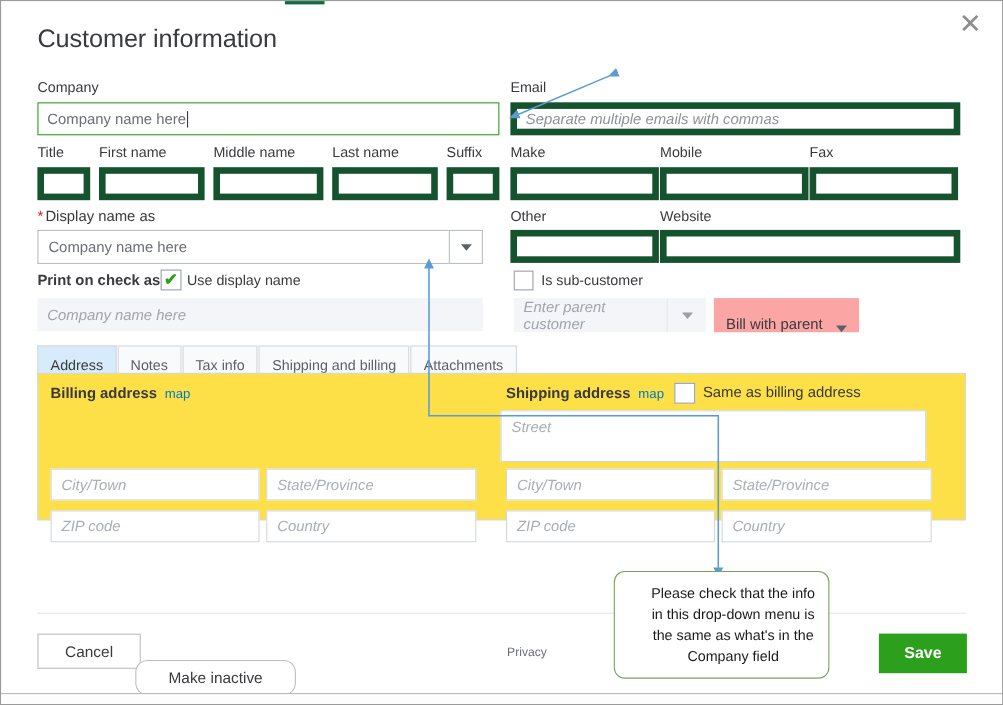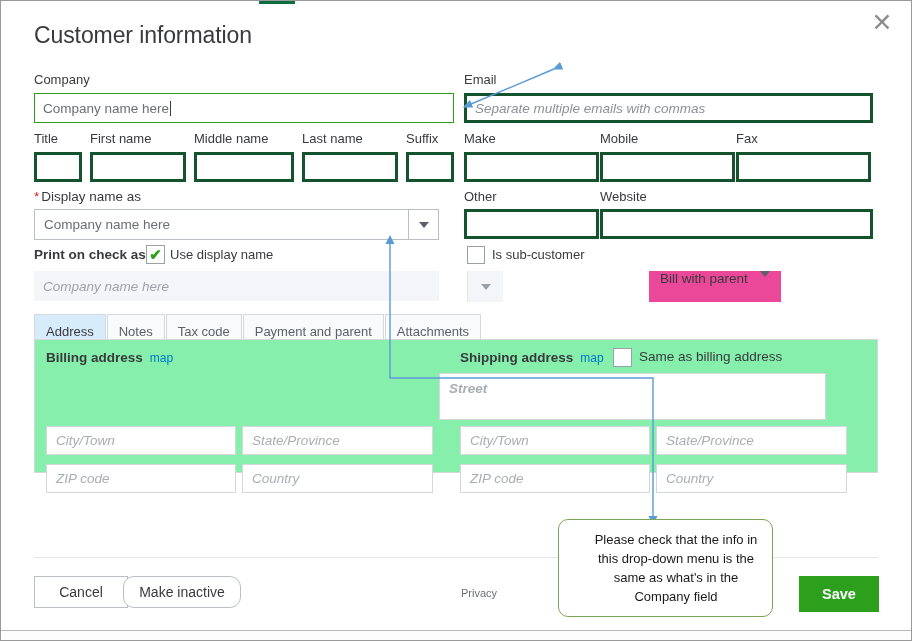--- a/index.html
+++ b/index.html
@@ -37,21 +37,21 @@
     font-family:"Liberation Sans", sans-serif;font-weight:300;
   }
   .page-title{
     position:absolute;left:33px;top:21px;
     font-size:23px;color:#393a3d;font-weight:400;letter-spacing:-.1px;
   }
 
   
   .lbl{font-size:13px;color:#393a3d;line-height:16px;}
   .fld{
-    box-sizing:border-box;background:#fff;border:3px solid #14532d;
+    box-sizing:border-box;background:#fff;border:6px solid #14532d;
     height:30px;font-size:13.5px;color:#393a3d;
     display:flex;align-items:center;padding:0 8px;
   }
   .fld.focused{border:1px solid #2ca01c;}
   .fld .ph{color:#8d9096;}
   .fld .val{color:#6b6e76;}
   .fld .val.caret::after{
     content:"";display:inline-block;width:1px;height:15px;background:#393a3d;
     margin-left:1px;vertical-align:-3px;
   }
@@ -113,36 +113,36 @@
     flex:1;box-sizing:border-box;background:#f4f5f8;border:none;
     display:flex;align-items:center;padding:0 9px;font-size:13.5px;color:#a0a4ab;font-style:italic;
   }
   #parent-combo .btn{
     width:36px;box-sizing:border-box;background:#f4f5f8;border-left:1px solid #e3e5e8;
     display:flex;align-items:center;justify-content:center;
   }
   #parent-combo .btn .dd-arrow{border-top-color:#9aa0a8;}
   #bill-parent{
     position:absolute;left:648px;top:270px;width:132px;height:31px;box-sizing:border-box;
-    background:#ec4899;display:flex;align-items:flex-start;justify-content:space-between;
+    background:#fca5a5;display:flex;align-items:flex-end;justify-content:space-between;
     padding:0 11px;font-size:13.5px;color:#393a3d;
   }
 
   
   .tabs{position:absolute;left:33px;top:313px;display:flex;align-items:flex-end;}
   .tab{
     box-sizing:border-box;height:25px;padding:16px 11px;
     display:flex;align-items:center;font-size:13px;color:#5c6169;
     border:1px solid #d4d7dc;background:#f9fafb;margin-right:1px;
   }
   .tab.active{background:#d6ecfb;color:#393a3d;border-bottom-color:#d6ecfb;}
 
   .tab-panel{
     position:absolute;left:33px;top:338px;width:844px;height:134px;
-    box-sizing:border-box;border:1px solid #d4d7dc;background:#86efac;
+    box-sizing:border-box;border:1px solid #d4d7dc;background:#fde047;
   }
   .addr-head{position:absolute;top:10px;font-size:13.5px;font-weight:bold;color:#393a3d;}
   .map-link{color:#0077c5;font-size:12px;font-weight:normal;margin-left:7px;cursor:pointer;}
   #same-billing-box{
     position:absolute;left:578px;top:8px;width:19px;height:19px;box-sizing:border-box;
     border:1px solid #9aa0a8;background:#fff;
   }
   #same-billing-label{position:absolute;left:604px;top:9px;font-size:13.5px;}
   .street{position:absolute;height:47px;box-sizing:border-box;border:1px solid #d4d7dc;
     font-size:13.5px;padding:7px 9px;color:#393a3d;background:#fff;}
@@ -152,35 +152,35 @@
     display:flex;align-items:center;padding:0 9px;font-size:13.5px;color:#a9adb4;font-style:italic;
   }
 
   
   .footer-sep{position:absolute;left:33px;top:556px;width:844px;height:1px;background:#e3e5e8;}
   .btn-plain{
     position:absolute;box-sizing:border-box;height:32px;border:1px solid #babec5;background:#fff;
     display:flex;align-items:center;justify-content:center;font-size:14px;color:#393a3d;cursor:pointer;
   }
   #cancel-button{left:33px;top:575px;width:94px;}
-  #make-inactive-button{left:122px;top:575px;width:118px;border-radius:11px;}
+  #make-inactive-button{left:122px;top:599px;width:146px;border-radius:11px;}
   #privacy-link{position:absolute;left:436px;top:586px;font-size:11px;color:#6b6e76;cursor:pointer;margin-left:24px;}
   #save-button{
     position:absolute;left:798px;top:575px;width:80px;height:36px;background:#2ca01c;
     display:flex;align-items:center;justify-content:center;color:#fff;font-size:14.5px;font-weight:bold;cursor:pointer;
   }
 
   
   .callout{
     position:absolute;box-sizing:border-box;border:1px solid #78a55a;border-radius:10px;
     background:#fff;display:flex;align-items:center;justify-content:center;text-align:center;
     font-size:13px;color:#1a1a1a;line-height:19px;padding:6px 10px;z-index:6;
   }
   #callout-company{left:557px;top:38px;width:192px;height:52px;}
-  #callout-dropdown{left:557px;top:518px;width:215px;height:98px;padding-left:31px;}
+  #callout-dropdown{left:557px;top:518px;width:196px;height:98px;padding-left:31px;}
   .anno-svg{position:absolute;left:0;top:0;width:912px;height:641px;pointer-events:none;z-index:5;}
 </style>
 </head>
 <body>
 
 <div class="win">
 
   <div class="top-green"></div>
 
   <div class="close-btn">✕</div>
@@ -254,34 +254,35 @@
     <span class="tick">✔</span>
   </div>
   <div class="lbl" id="use-display-name">Use display name</div>
   <div class="fld grayed" id="print-check-input">
     <span class="ph">Company name here</span>
   </div>
 
   <div id="sub-customer-box"></div>
   <div class="lbl" id="sub-customer-label">Is sub-customer</div>
   <div id="parent-combo">
+    <div class="box">Enter parent customer</div>
     <div class="btn">
       <span class="dd-arrow"></span>
     </div>
   </div>
   <div id="bill-parent">
     <span>Bill with parent</span>
     <span class="dd-arrow"></span>
   </div>
 
   <div class="tabs" id="tabs">
       <div class="tab active">Address</div>
       <div class="tab">Notes</div>
-      <div class="tab">Tax code</div>
-      <div class="tab">Payment and parent</div>
+      <div class="tab">Tax info</div>
+      <div class="tab">Shipping and billing</div>
       <div class="tab">Attachments</div>
     </div>
 
   <div class="tab-panel">
 
     <div class="addr-head" style="left:11px;">
       <span>Billing address</span><span class="map-link">map</span>
     </div>
 
     <div class="addr-head" style="left:425px;">
@@ -296,21 +297,21 @@
     <div class="small-fld" style="left:207px;top:86px;width:191px;">
       <span>State/Province</span>
     </div>
     <div class="small-fld" style="left:11px;top:124px;width:190px;">
       <span>ZIP code</span>
     </div>
     <div class="small-fld" style="left:207px;top:124px;width:191px;">
       <span>Country</span>
     </div>
 
-    <div class="street" style="left:404px;top:33px;width:387px;font-weight:bold;">
+    <div class="street" style="left:420px;top:33px;width:387px;">
       <span class="ph">Street</span>
     </div>
     <div class="small-fld" style="left:425px;top:86px;width:190px;">
       <span>City/Town</span>
     </div>
     <div class="small-fld" style="left:621px;top:86px;width:191px;">
       <span>State/Province</span>
     </div>
     <div class="small-fld" style="left:425px;top:124px;width:190px;">
       <span>ZIP code</span>

